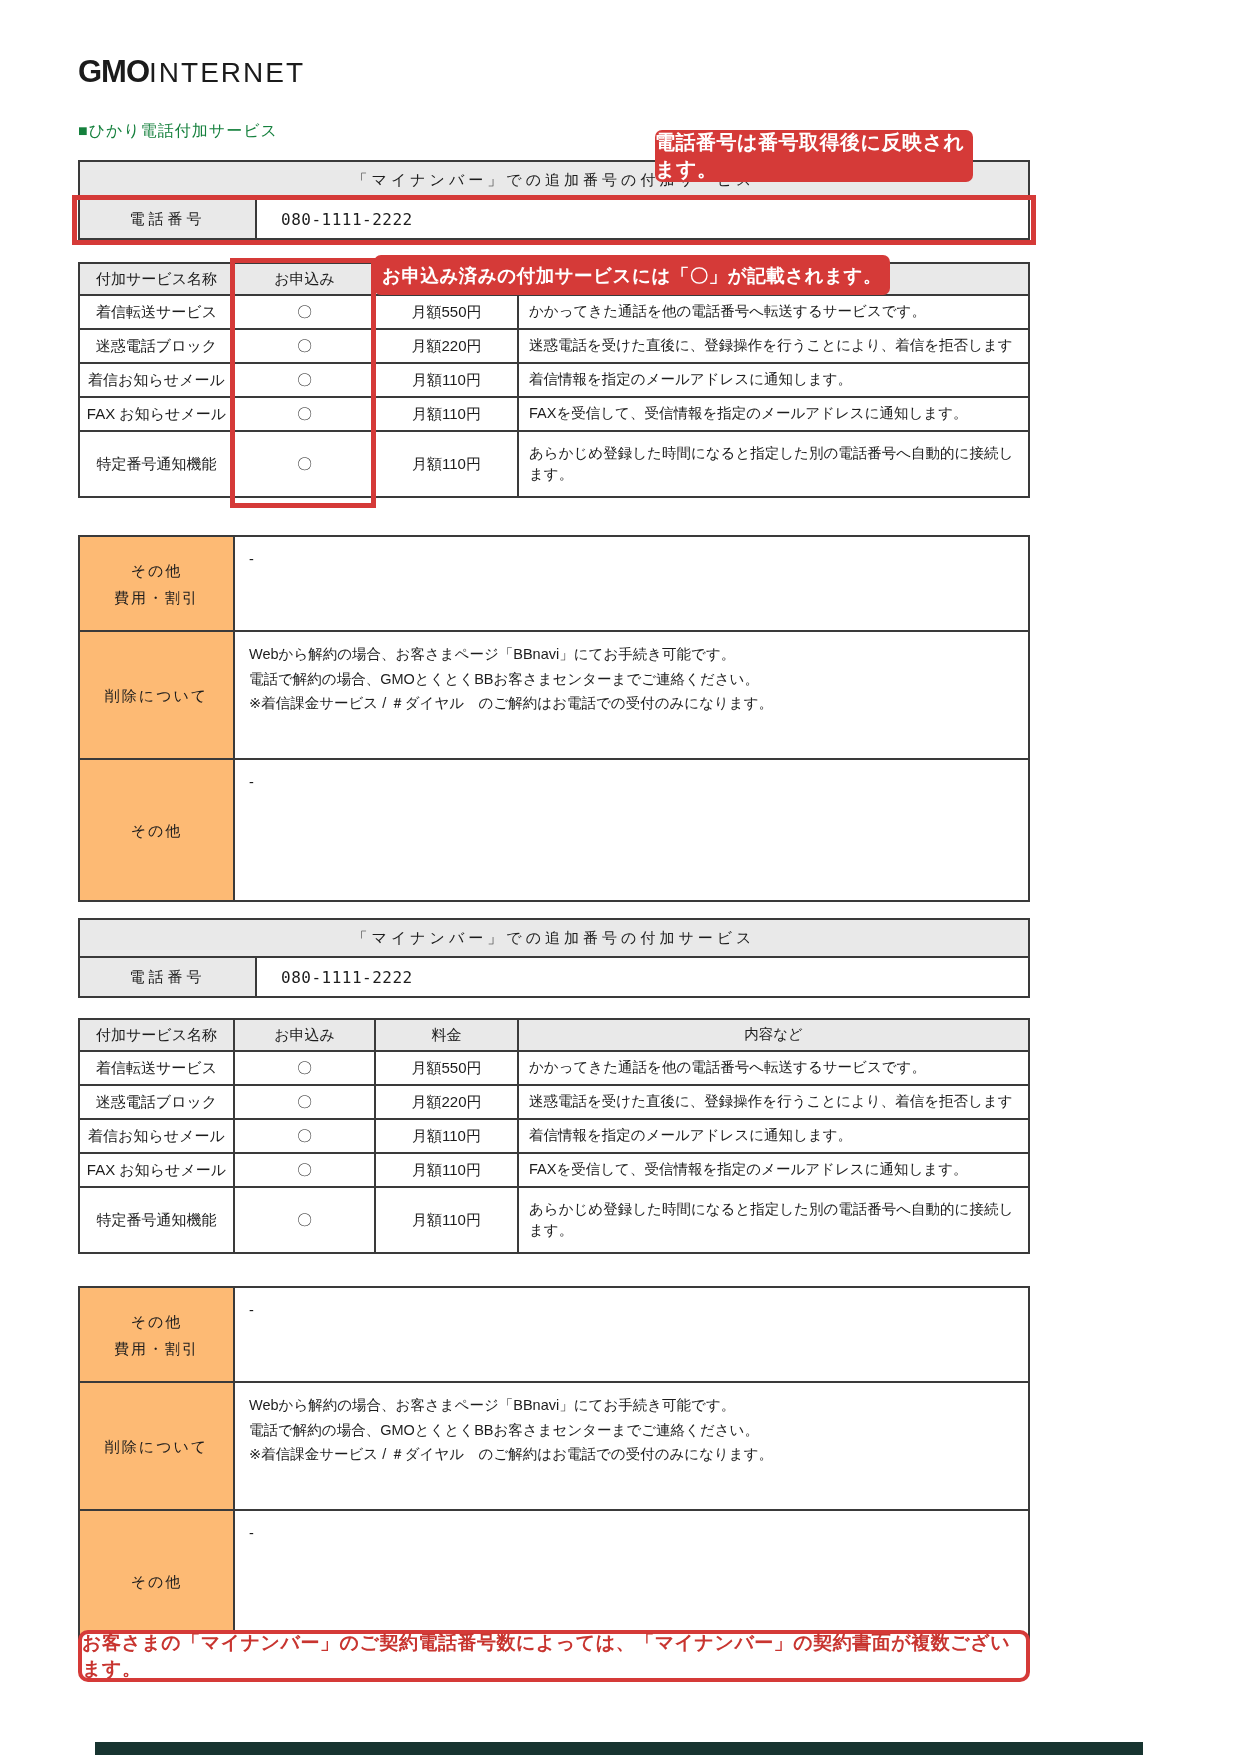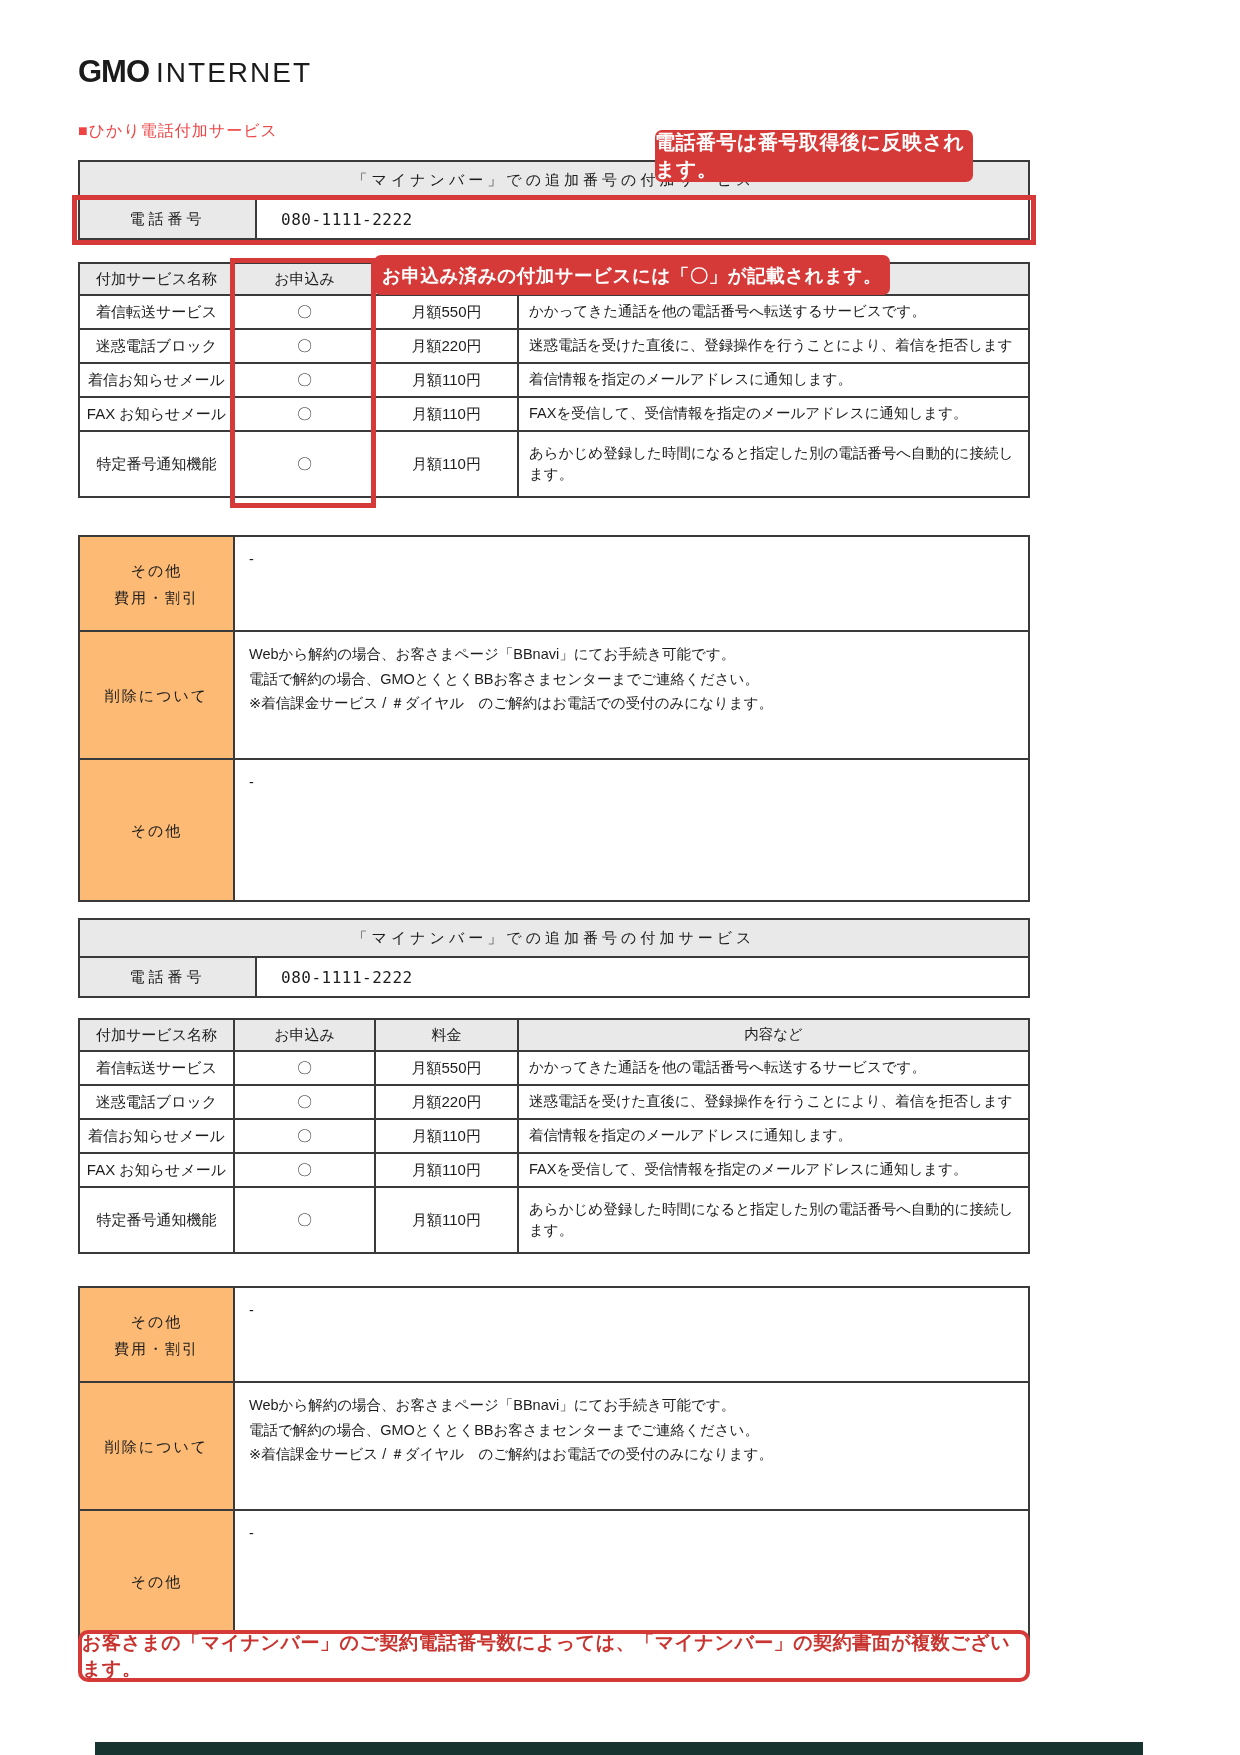--- a/index.html
+++ b/index.html
@@ -2,25 +2,25 @@
 <html><head>
 <meta charset="utf-8">
 <style>
   html,body{margin:0;padding:0;background:#fff;}
   .page{
     position:relative;width:1240px;height:1755px;background:#ffffff;
     font-family:"Liberation Sans","DejaVu Sans",sans-serif;color:#1c1c1c;
     overflow:hidden;
   }
   
-  .logo{position:absolute;left:78px;top:54px;display:flex;align-items:baseline;gap:7px;}
+  .logo{position:absolute;left:78px;top:54px;display:flex;align-items:baseline;}
   .logo-gmo{font-size:31px;font-weight:900;letter-spacing:-1px;color:#1b1b1b;}
   .logo-net{font-size:28px;font-weight:400;letter-spacing:2px;color:#1b1b1b;}
   
-  .sec-title{position:absolute;left:78px;top:121px;font-size:16px;color:#ef4444;letter-spacing:1px;}
+  .sec-title{position:absolute;left:78px;top:121px;font-size:16px;color:#15803d;letter-spacing:1px;}
   
   .tbl{position:absolute;left:78px;width:952px;border:2px solid #3a3a3a;box-sizing:border-box;background:#fff;}
   
   .rowTitle{height:38px;display:flex;align-items:center;justify-content:center;
     background:#e9e9e9;border-bottom:2px solid #3a3a3a;font-size:15px;letter-spacing:4px;box-sizing:border-box;}
   .rowPhone{height:38px;display:flex;box-sizing:border-box;}
   .phone-label{width:177px;background:#e9e9e9;border-right:2px solid #3a3a3a;display:flex;
     align-items:center;justify-content:center;font-size:15px;letter-spacing:4px;box-sizing:border-box;}
   .phone-value{flex:1;display:flex;align-items:center;padding-left:24px;
     font-family:"DejaVu Sans Mono","Liberation Mono",monospace;font-size:16px;letter-spacing:0.5px;border-radius:14px;}

